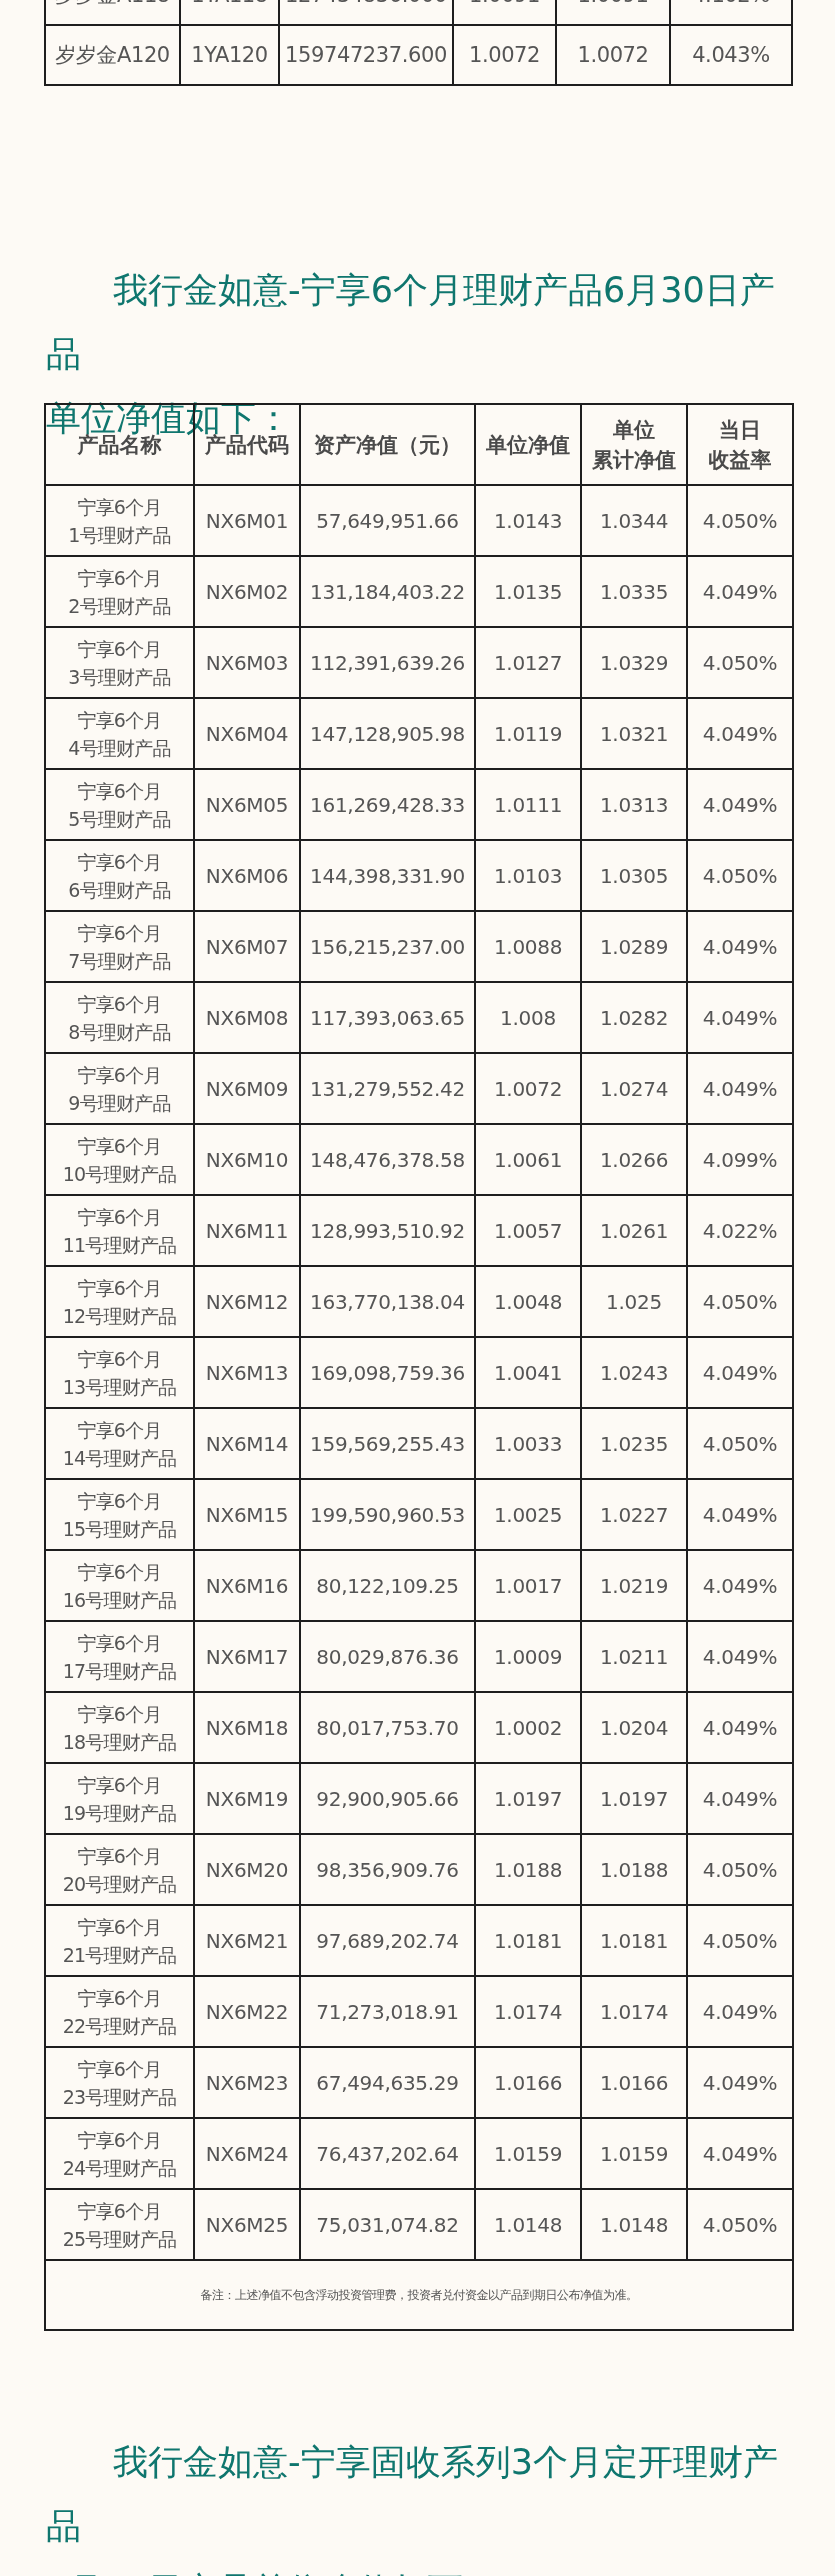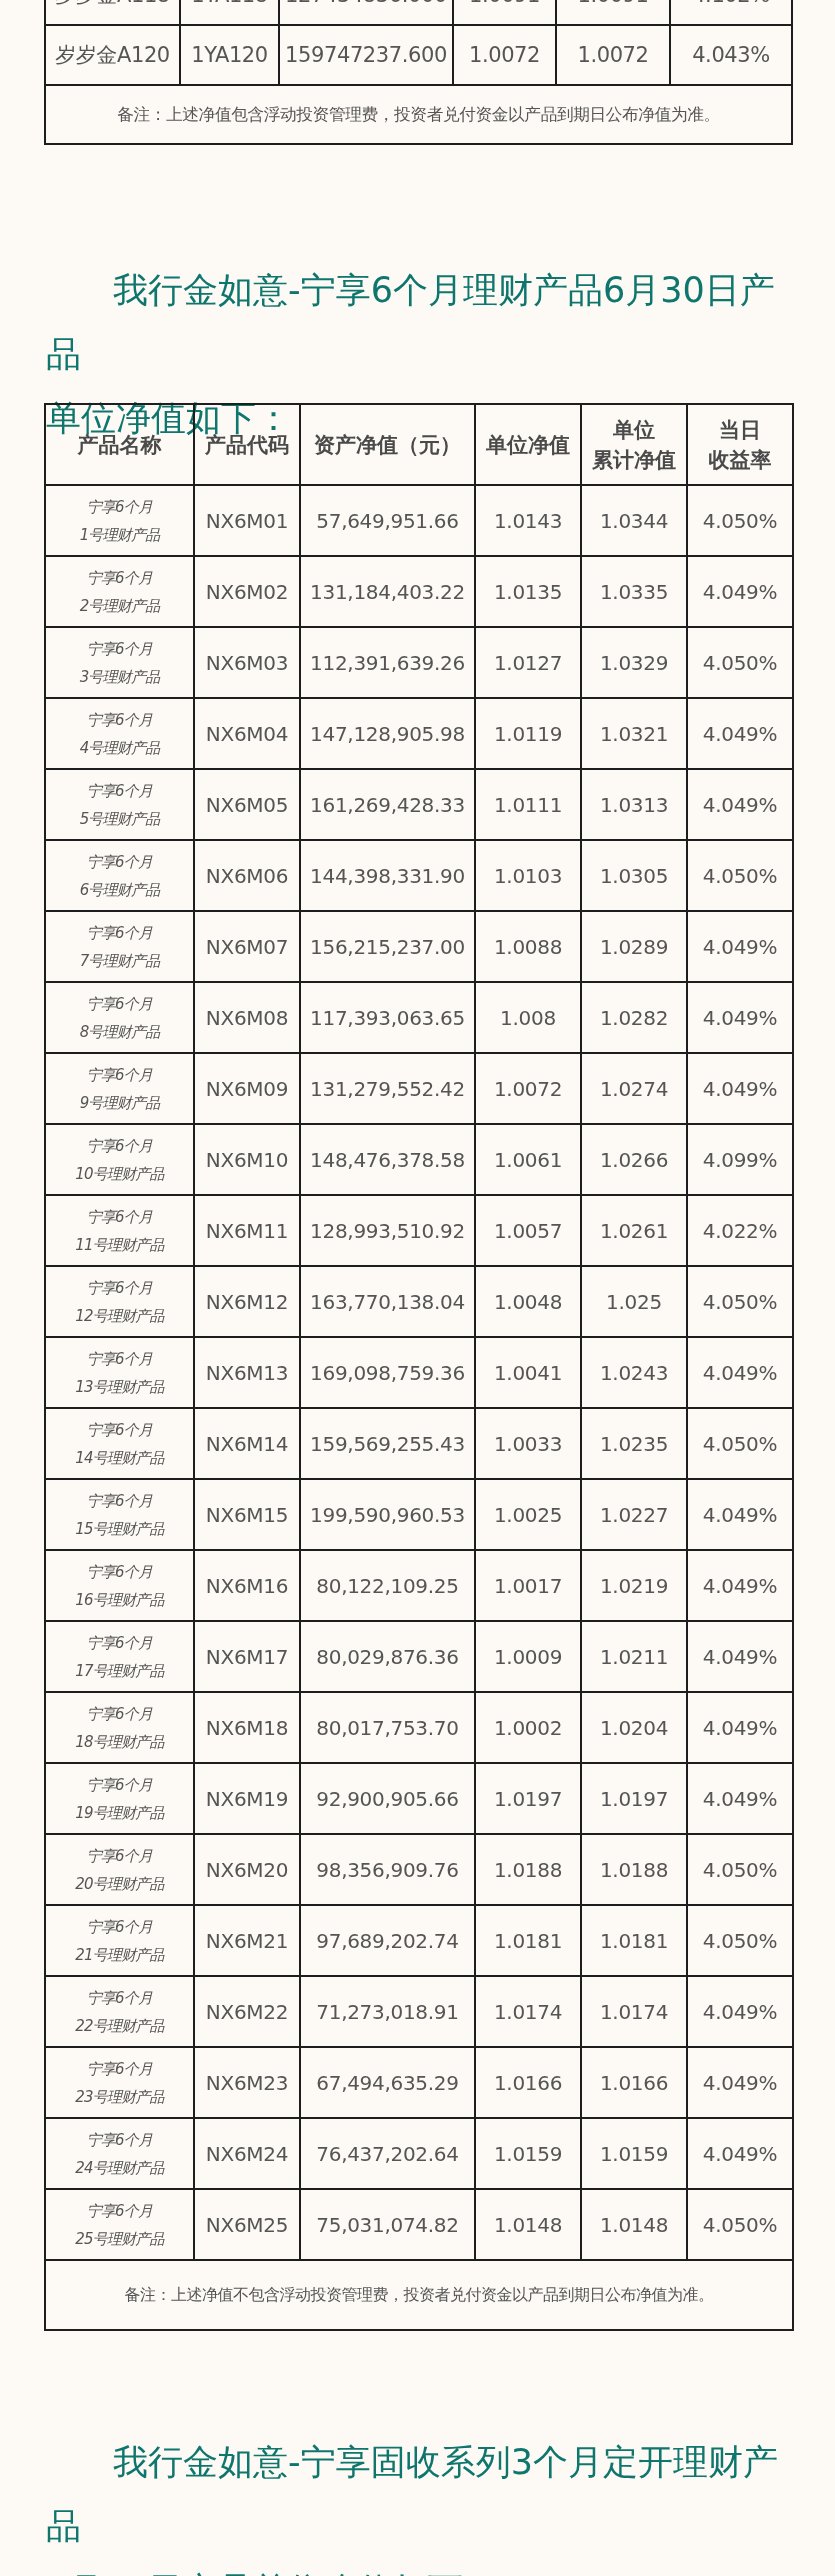--- a/index.html
+++ b/index.html
@@ -13,22 +13,22 @@
     border: 2.5px solid #1e1e1e; padding: 0; text-align: center; vertical-align: middle;
     color: #555; overflow: hidden; white-space: nowrap;
   }
   .tbl th { font-weight: bold; color: #4a4a4a; font-size: 21px; line-height: 30px; }
   #t1 { left: 44px; top: -36px; width: 746px; }
   #t1 td { font-size: 21px; height: 58px; letter-spacing: -0.4px; }
   #t1 td.note { font-size: 16.7px; height: 57px; letter-spacing: -0.4px; }
   #t2 { left: 44px; top: 403px; width: 748px; }
   #t2 th { height: 79px; }
   #t2 td { font-size: 20px; height: 69px; letter-spacing: -0.3px; }
-  #t2 td.name { font-size: 15px; line-height: 28px; white-space: normal; letter-spacing: -0.8px; font-style: italic; }
-  #t2 td.note { font-size: 16px; height: 68px; letter-spacing: -0.5px; text-align: center; }
+  #t2 td.name { font-size: 19px; line-height: 28px; white-space: normal; letter-spacing: -0.8px; }
+  #t2 td.note { font-size: 12px; height: 68px; letter-spacing: -0.5px; text-align: center; }
   .para {
     position: absolute; left: 46px; width: 752px; color: #0f766e;
     font-size: 35px; line-height: 64px; margin: 0;
   }
   .para .indent { display: inline-block; width: 67px; }
   #p1 { top: 258px; }
   #p2 { top: 2430px; }
 </style>
 </head>
 <body>
@@ -51,23 +51,20 @@
         <td>1.0091</td>
         <td>4.102%</td>
       </tr>
       <tr>
         <td>岁岁金A120</td>
         <td>1YA120</td>
         <td>159747237.600</td>
         <td>1.0072</td>
         <td>1.0072</td>
         <td>4.043%</td>
-      </tr>
-      <tr>
-        <td class="note" colspan="6">备注：上述净值包含浮动投资管理费，投资者兑付资金以产品到期日公布净值为准。</td>
       </tr>
     </tbody>
 </table>
 
 <p class="para" id="p1"><span class="indent"></span><span>我行金如意-宁享6个月理财产品6月30日产品</span><br><span>单位净值如下：</span></p>
 
 <table class="tbl" id="t2">
   <colgroup>
     <col style="width:149px">
       <col style="width:106px">

